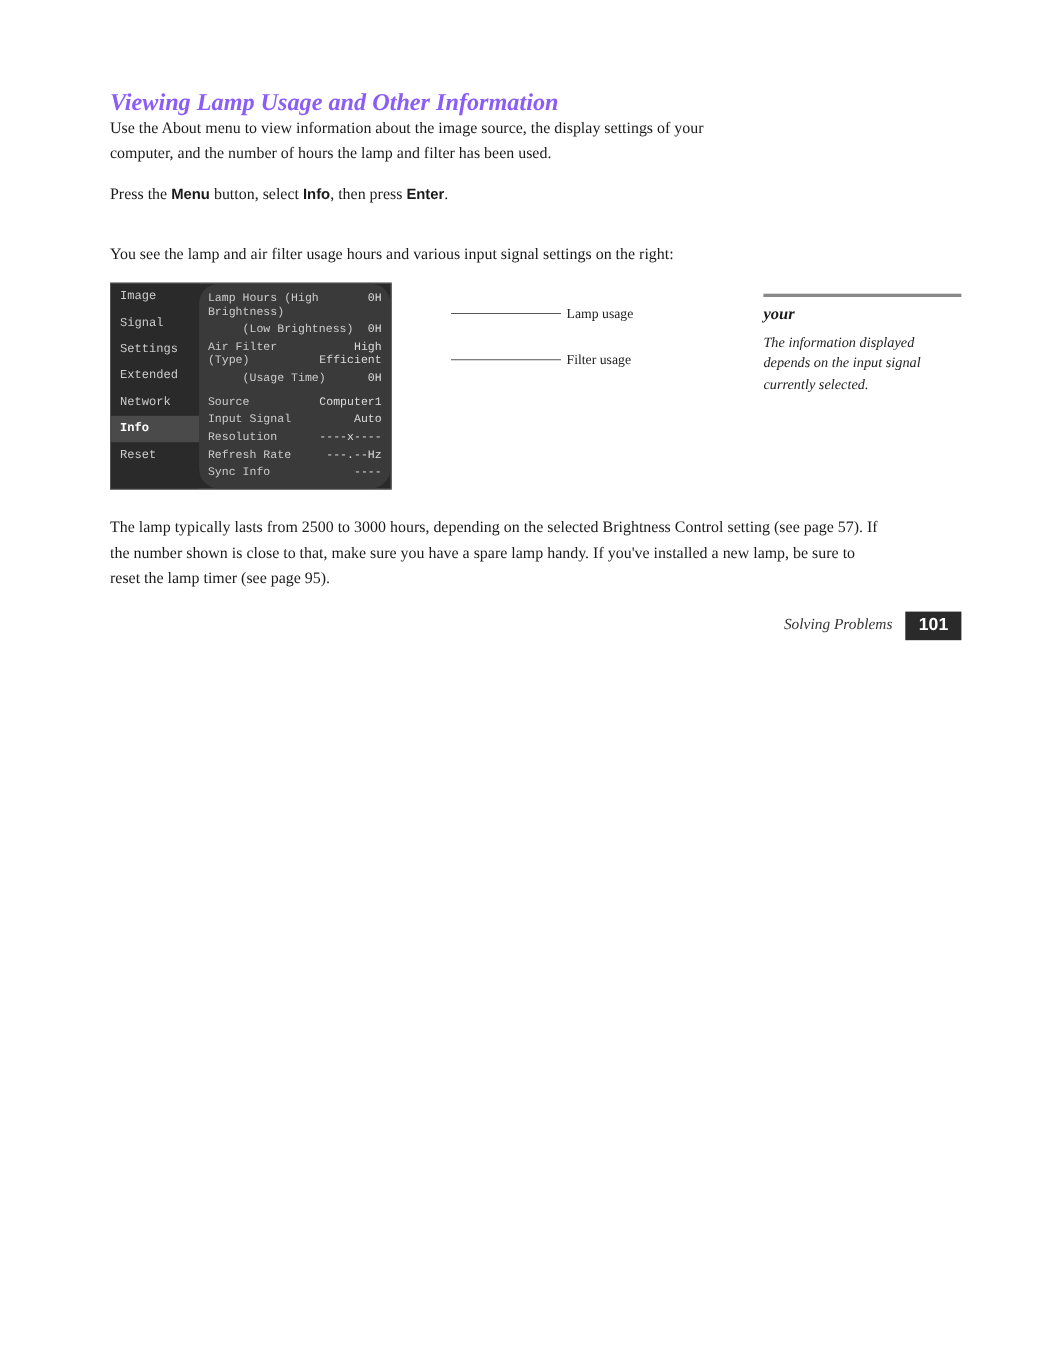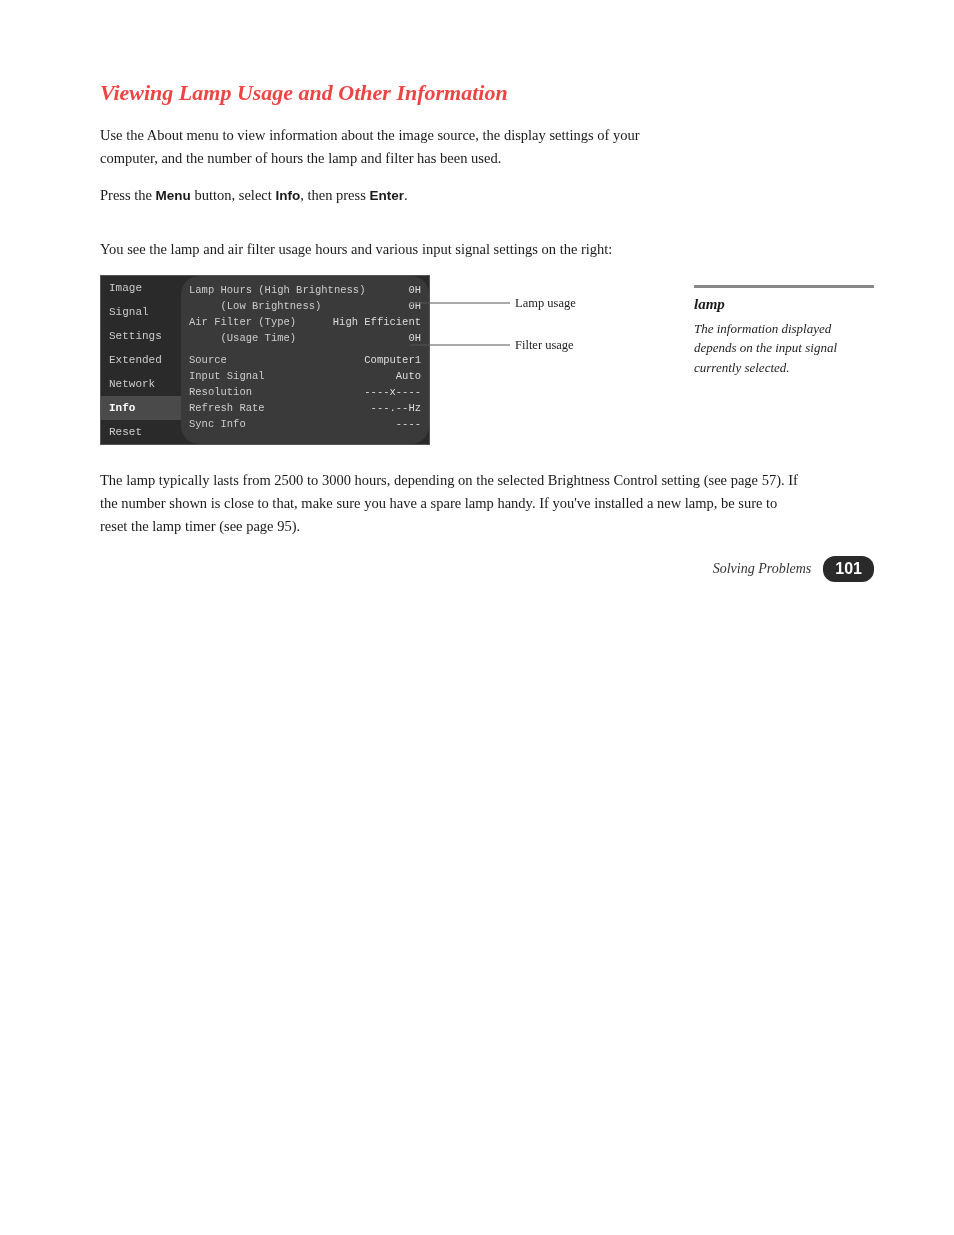--- a/index.html
+++ b/index.html
@@ -15,22 +15,21 @@
     .page-container {
       padding: 80px 80px 60px 100px;
       position: relative;
     }
 
     
     .section-title {
       font-size: 22px;
       font-weight: bold;
       font-style: italic;
-      margin-bottom: 18px;
-      color: #ef4444;
+      color: #8b5cf6;
     }
 
     
     .body-text {
       font-size: 14.5px;
       line-height: 1.6;
       margin-bottom: 14px;
       max-width: 580px;
     }
 
@@ -92,21 +91,21 @@
     }
 
     .note-text {
       font-size: 13px;
       font-style: italic;
       line-height: 1.5;
       color: #222;
     }
 
     .menu-screenshot {
-      width: 330px;
+      width: 256px;
       background: #2a2a2a;
       border: 1px solid #555;
       font-family: 'Courier New', monospace;
       font-size: 11px;
       color: #ddd;
       display: flex;
     }
 
     .menu-sidebar {
       width: 80px;
@@ -172,21 +171,20 @@
     }
 
     .footer-number {
       background: #2a2a2a;
       color: #fff;
       font-size: 16px;
       font-weight: bold;
       padding: 4px 12px;
       margin-left: 12px;
       font-family: Arial, sans-serif;
-      border-radius: 12px;
     }
 
     
     .screenshot-and-callouts {
       position: relative;
       width: 500px;
     }
   </style>
 </head>
 <body>
@@ -268,21 +266,21 @@
 
           <line x1="0" y1="70" x2="100" y2="70" stroke="#555" stroke-width="1"></line>
           <text x="105" y="74" font-family="Georgia,serif" font-size="12.5" fill="#222">Filter usage</text>
         </svg>
 
       </div>
     </div>
 
     <div class="right-note">
       <div class="note-box">
-        <div class="note-title">lamp</div>
+        <div class="note-title">your</div>
         <p class="note-text">The information displayed depends on the input signal currently selected.</p>
       </div>
     </div>
 
   </div>
 
   <p class="body-text-wide">The lamp typically lasts from 2500 to 3000 hours, depending on the selected Brightness Control setting (see page 57). If the number shown is close to that, make sure you have a spare lamp handy. If you've installed a new lamp, be sure to reset the lamp timer (see page 95).</p>
 
   <div class="page-footer">
     <span class="footer-text">Solving Problems</span>

